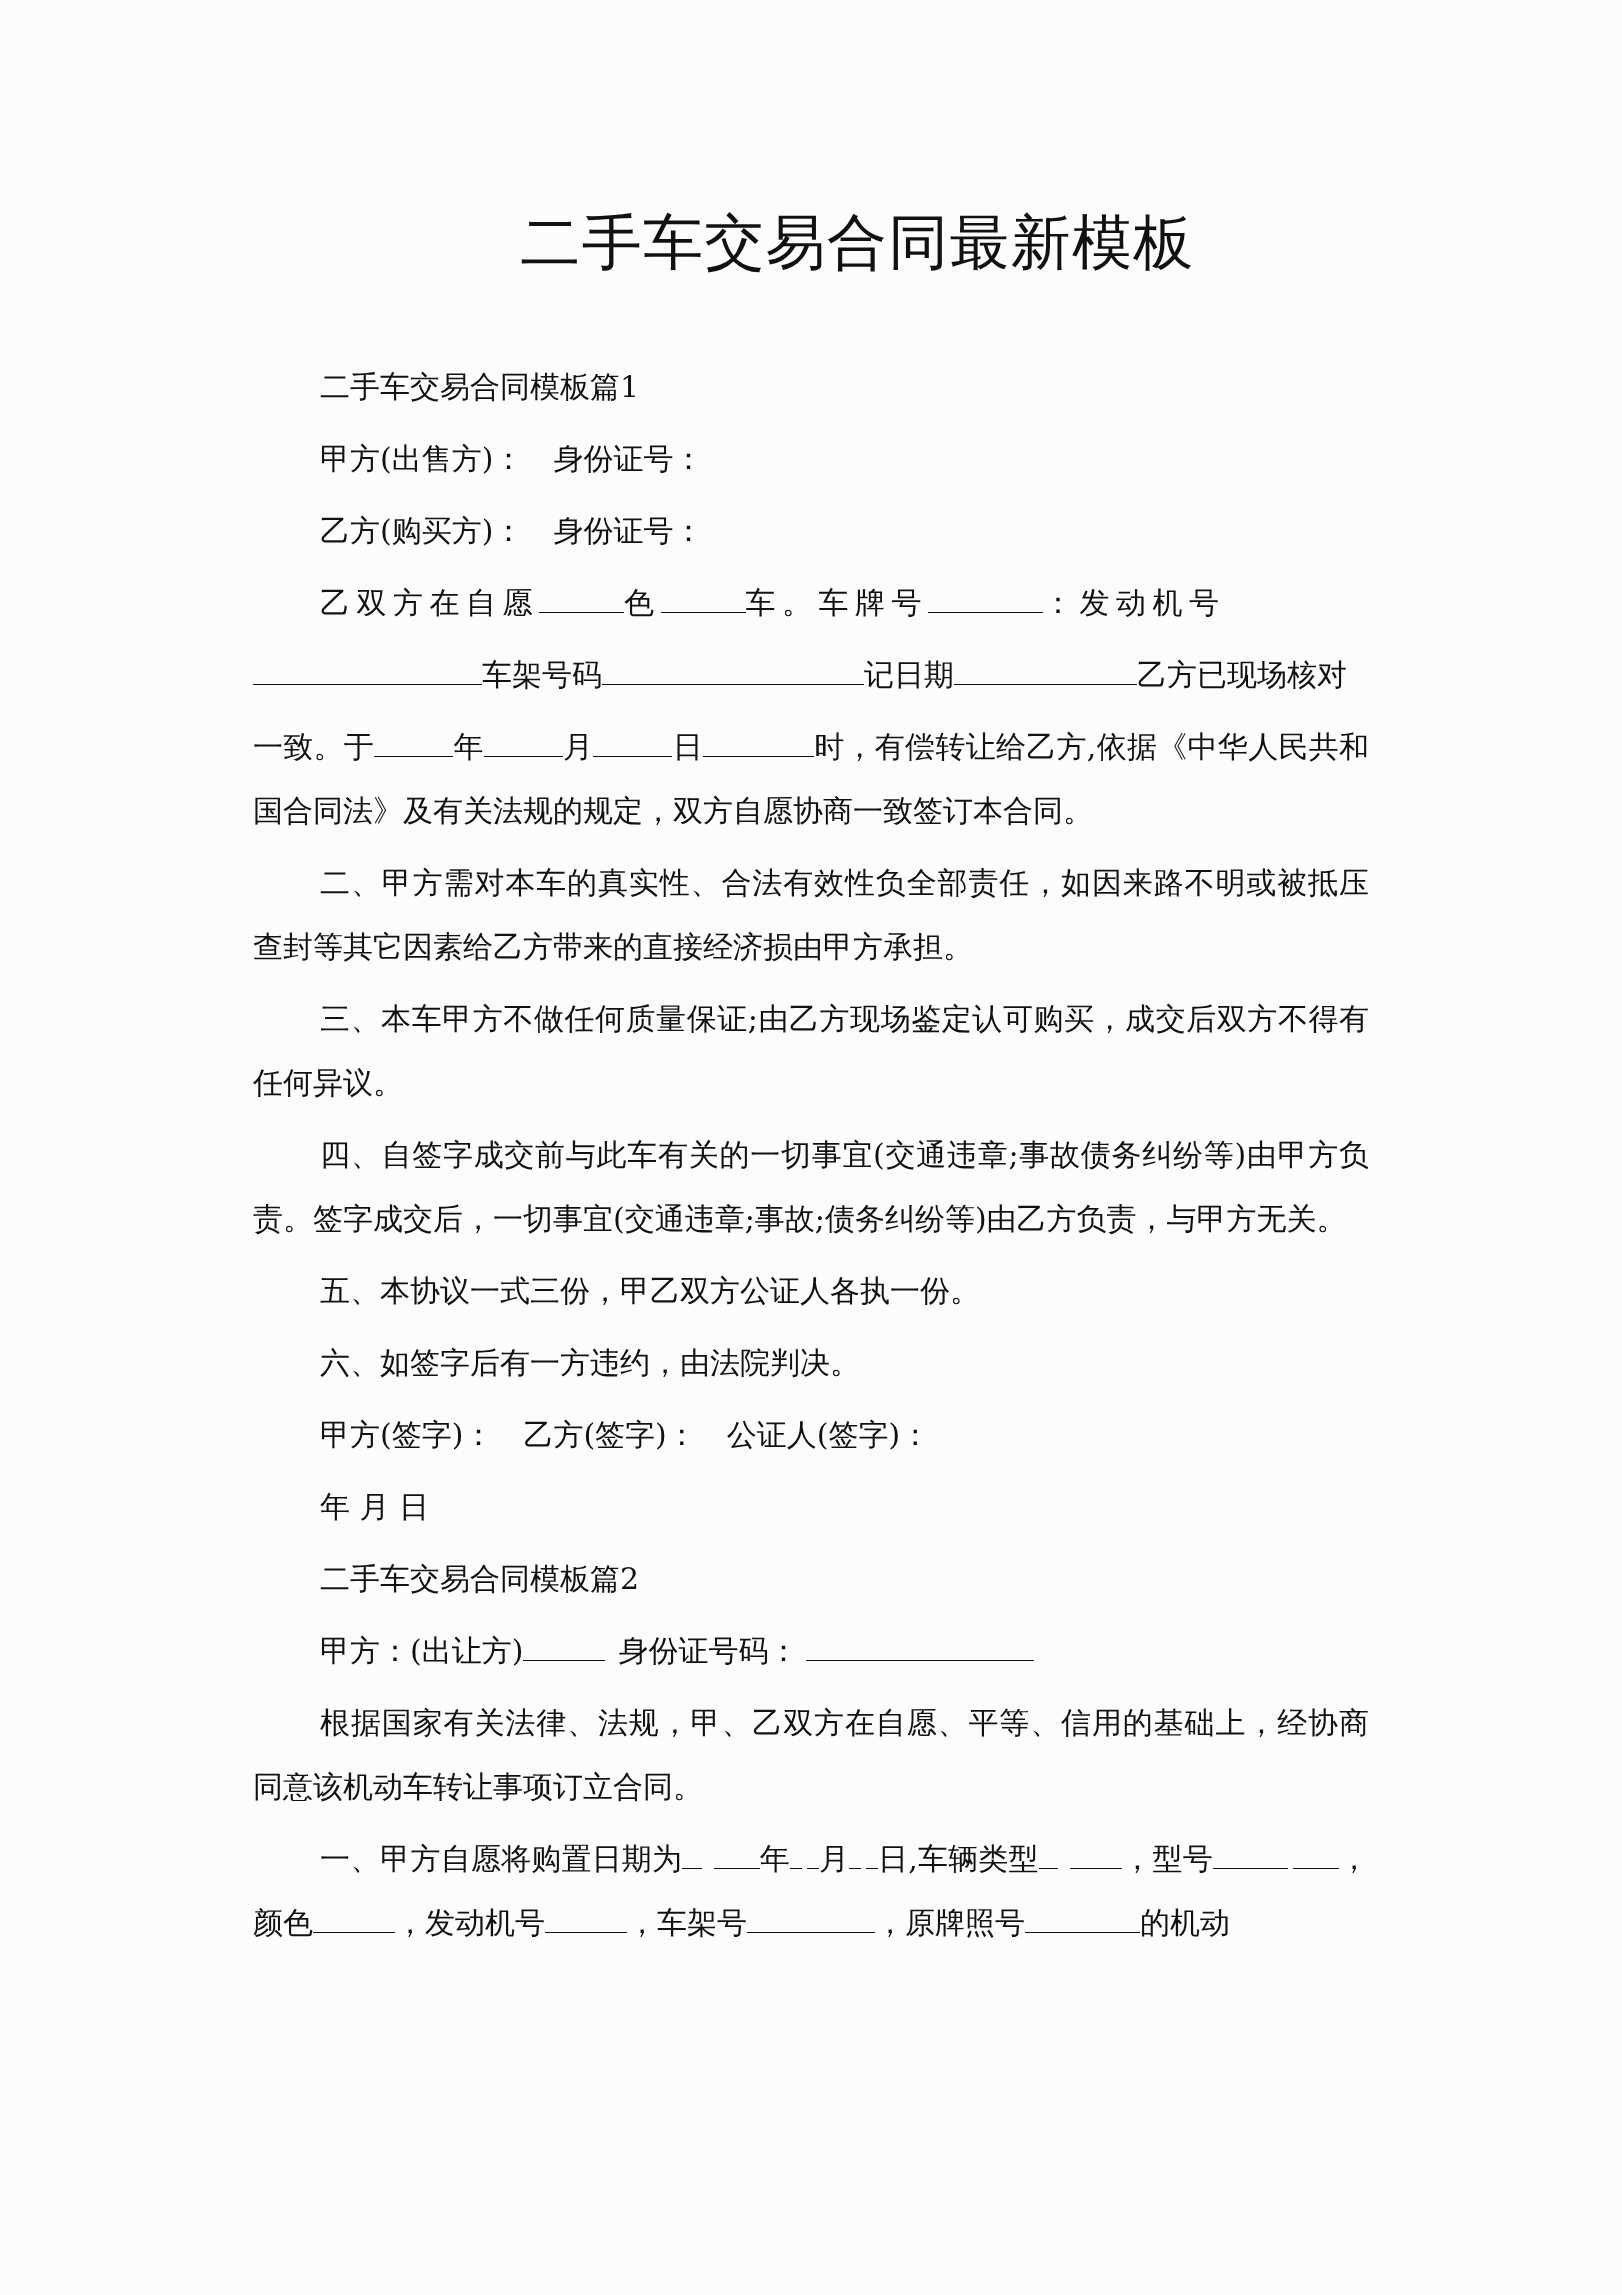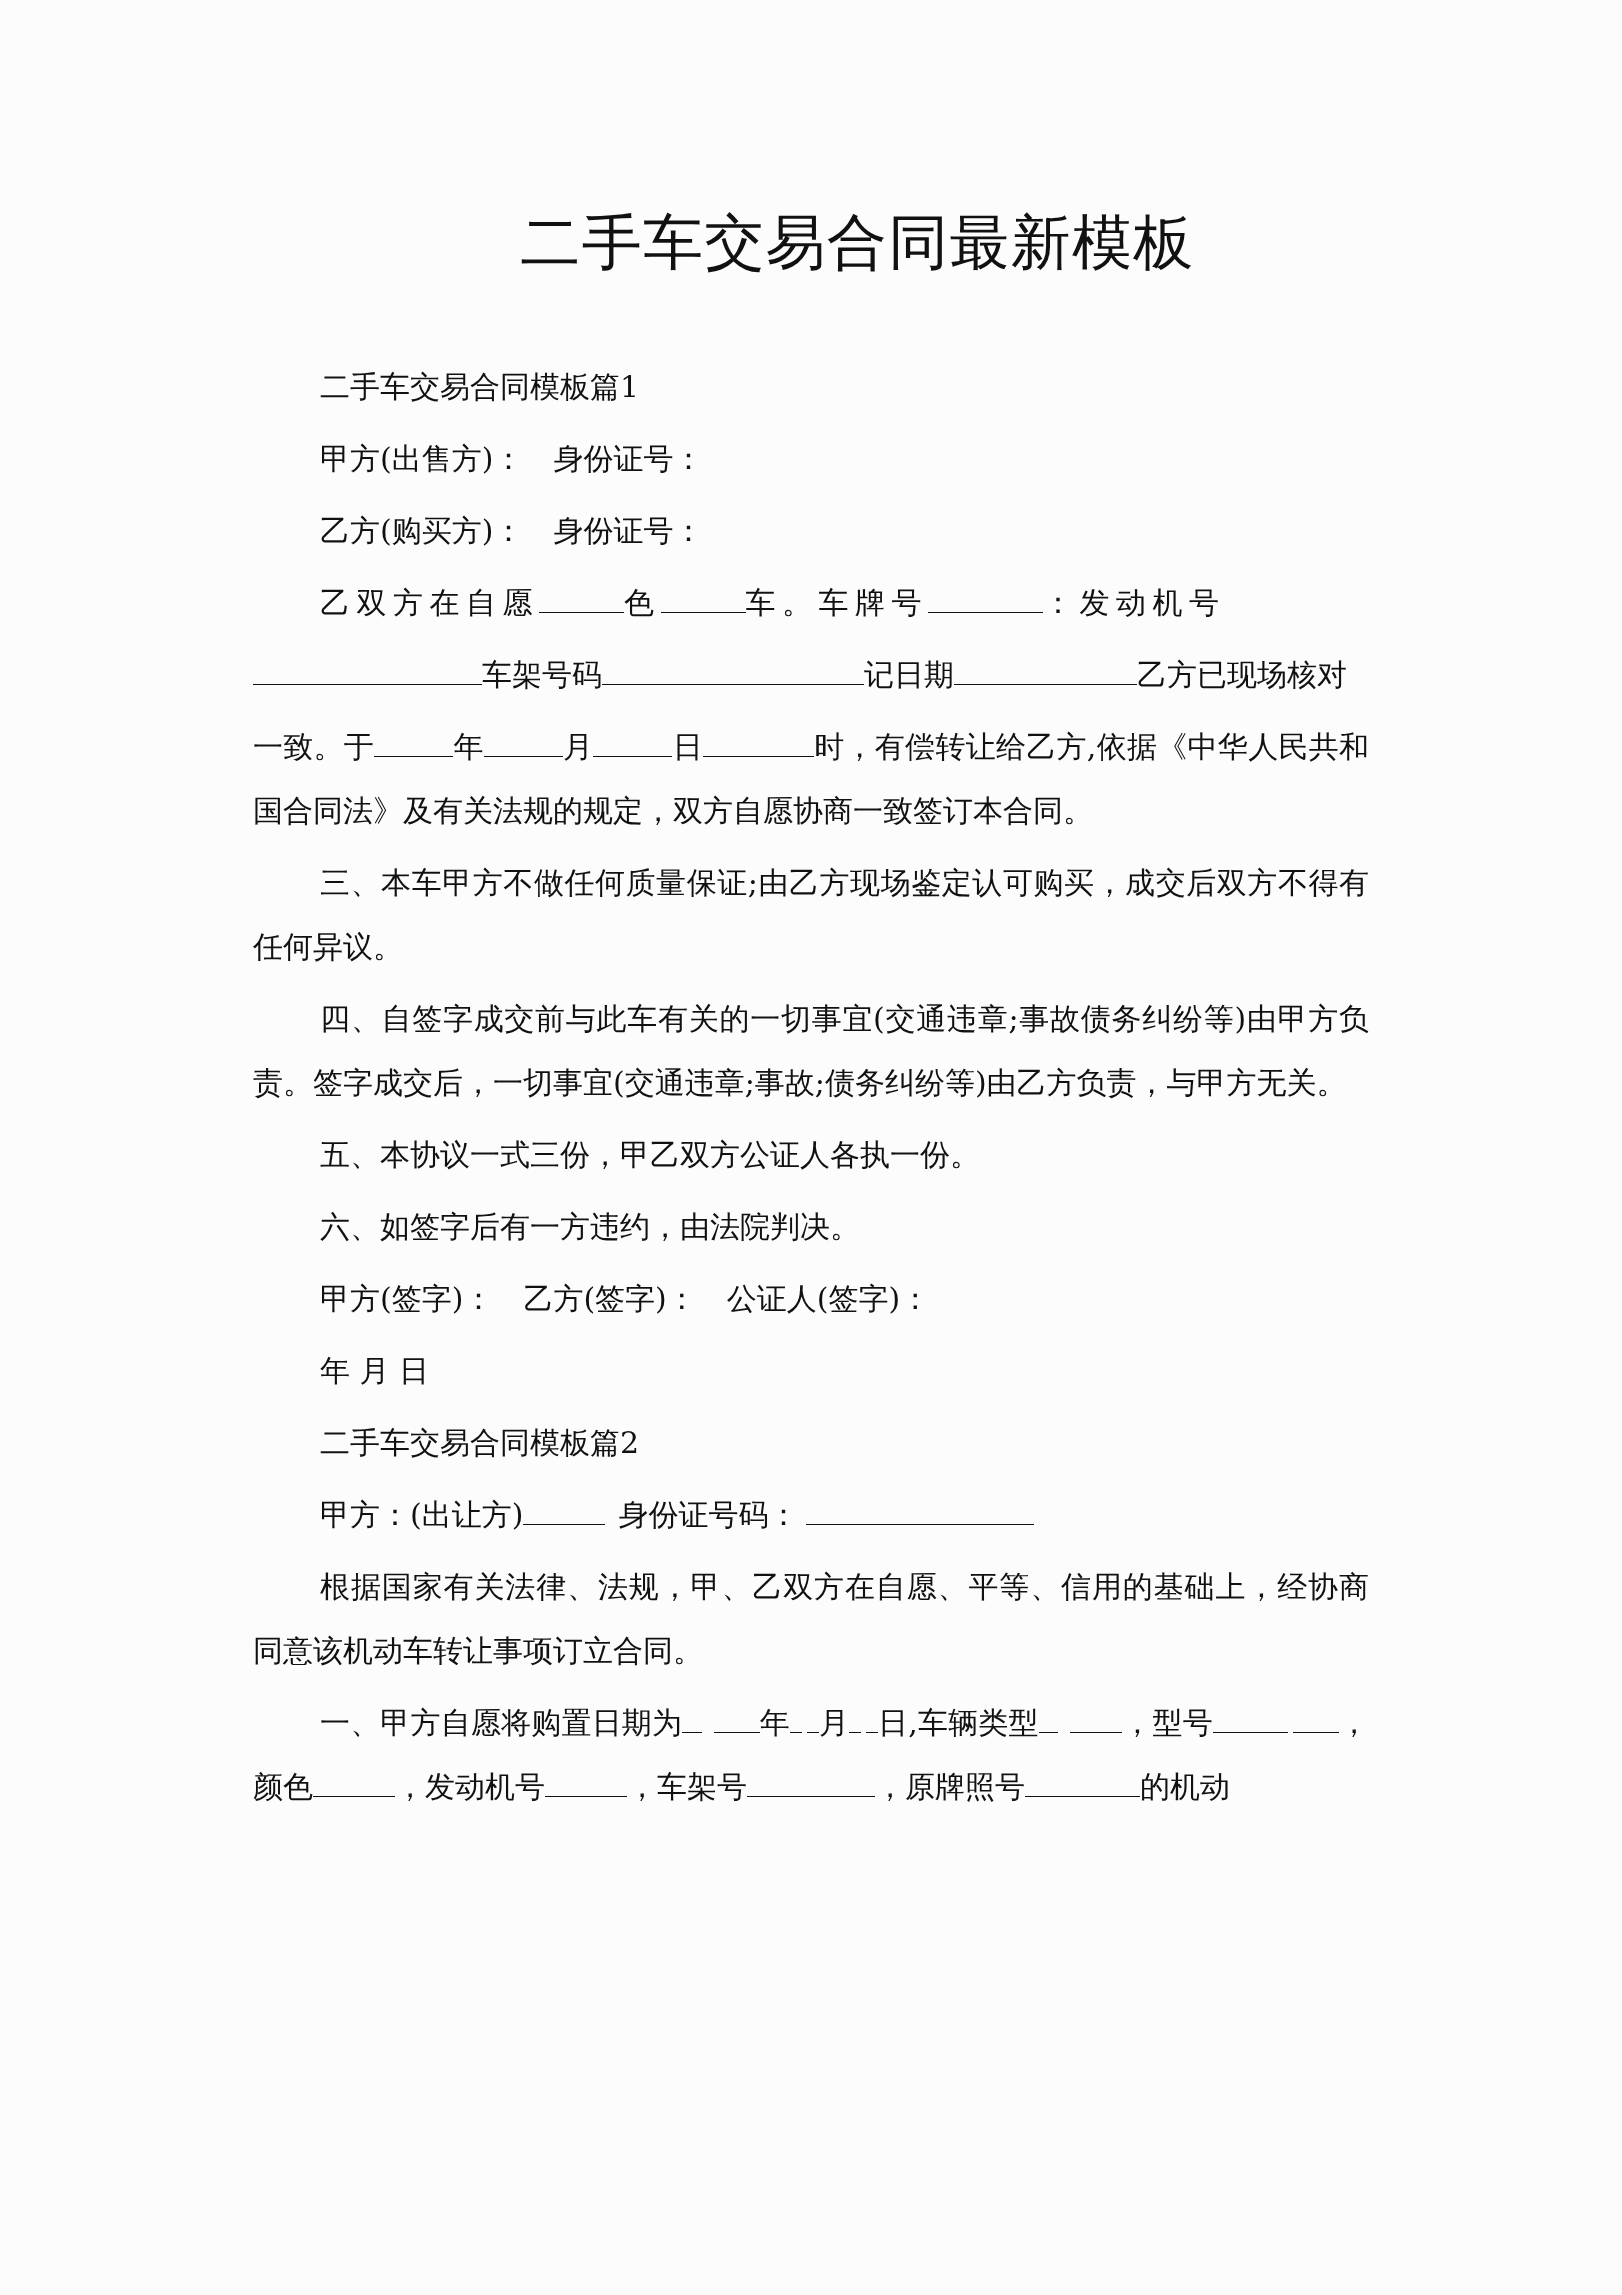--- a/index.html
+++ b/index.html
@@ -73,20 +73,21 @@
     <p class="p">二手车交易合同模板篇1</p>
     <p class="p">甲方(出售方)：　身份证号：</p>
     <p class="p">乙方(购买方)：　身份证号：</p>
 
     <p class="p spread"><span>乙双方在自愿</span><span class="blank" style="width:85px"></span><span>色</span><span class="blank" style="width:85px"></span><span>车。车牌号</span><span class="blank" style="width:115px"></span><span>：发动机号</span></p>
 
     <p class="p noindent"><span class="blank" style="width:229px"></span><span>车架号码</span><span class="blank" style="width:262px"></span><span>记日期</span><span class="blank" style="width:183px"></span><span>乙方已现场核对</span></p>
 
     <p class="p noindent"><span>一致。于</span><span class="blank" style="width:79px"></span><span>年</span><span class="blank" style="width:79px"></span><span>月</span><span class="blank" style="width:79px"></span><span>日</span><span class="blank" style="width:111px"></span><span>时，有偿转让给乙方,依据《中华人民共和国合同法》及有关法规的规定，双方自愿协商一致签订本合同。</span></p>
 
+    <p class="p">二、甲方需对本车的真实性、合法有效性负全部责任，如因来路不明或被抵压查封等其它因素给乙方带来的直接经济损由甲方承担。</p>
     <p class="p">三、本车甲方不做任何质量保证;由乙方现场鉴定认可购买，成交后双方不得有任何异议。</p>
     <p class="p">四、自签字成交前与此车有关的一切事宜(交通违章;事故债务纠纷等)由甲方负责。签字成交后，一切事宜(交通违章;事故;债务纠纷等)由乙方负责，与甲方无关。</p>
     <p class="p">五、本协议一式三份，甲乙双方公证人各执一份。</p>
     <p class="p">六、如签字后有一方违约，由法院判决。</p>
     <p class="p">甲方(签字)：　乙方(签字)：　公证人(签字)：</p>
     <p class="p">年 月 日</p>
 
     <p class="p">二手车交易合同模板篇2</p>
 
     <p class="p"><span>甲方：(出让方)</span><span class="blank" style="width:82px"></span><span class="gap" style="width:13px"></span><span>身份证号码：</span><span class="gap" style="width:7.9px"></span><span class="blank" style="width:228px"></span></p>

